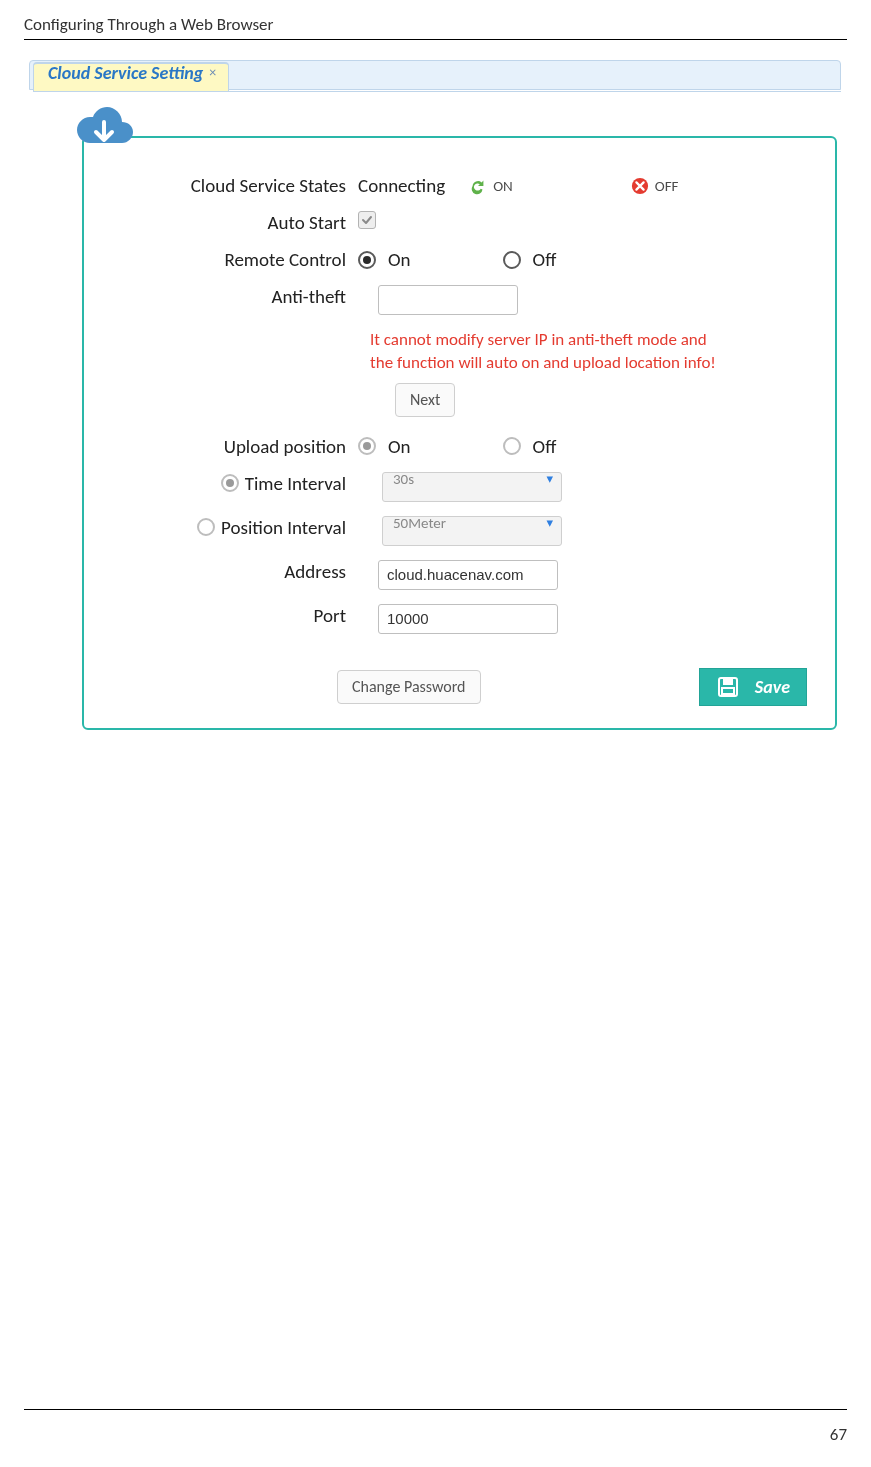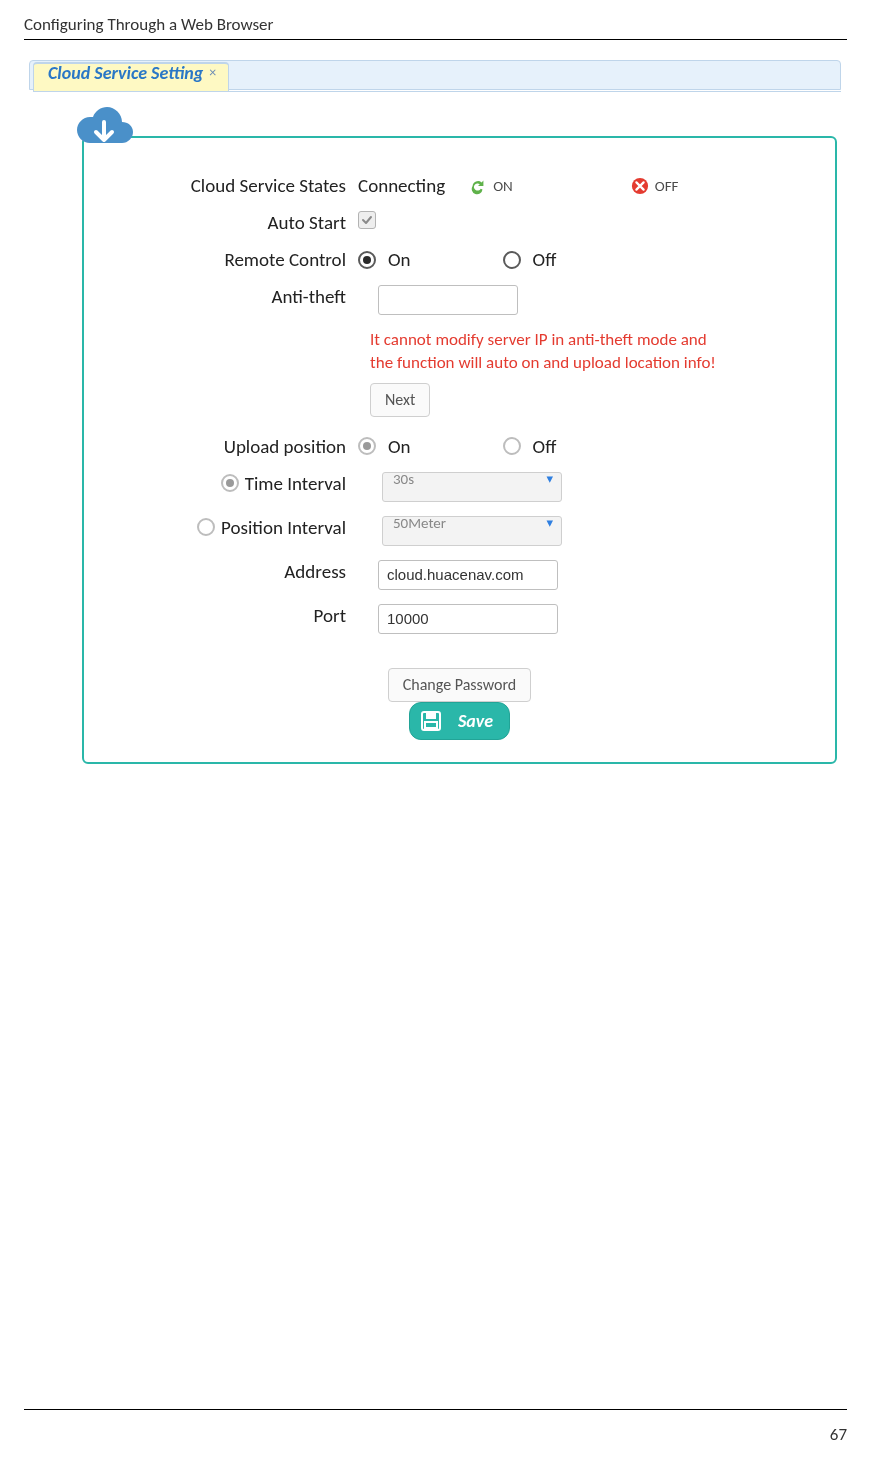--- a/index.html
+++ b/index.html
@@ -225,42 +225,42 @@
     display: inline-flex;
     align-items: center;
     justify-content: center;
     height: 34px;
     padding: 0 14px;
     border: 1px solid #cfcfcf;
     border-radius: 4px;
     background: #fafafa;
     color: #555;
     font-size: 16px;
+    margin-left: 25px;
   }
   .save-btn {
     height: 38px;
-    padding: 0 16px 0 10px;
+    padding: 0 16px 0 17px;
     background: #2ab7a9;
     border: 1px solid #22a497;
-    border-radius: 12px;
+    border-radius: 0;
     color: #fff;
     font-size: 18px;
     font-weight: bold;
     font-style: italic;
     display: inline-flex;
     align-items: center;
     gap: 16px;
   }
   .save-btn svg { width:22px; height:22px; }
 
   .footer-row {
     margin-top: 34px;
     display: flex;
     align-items: center;
-    flex-direction: column;
   }
   .footer-row .spacer1 { width: 200px; }
   .footer-row .spacer2 { flex: 1; }
   .change-pw-btn { padding: 6px 14px; }
 
 </style>
 </head>
 <body>
 
 <div class="page">

